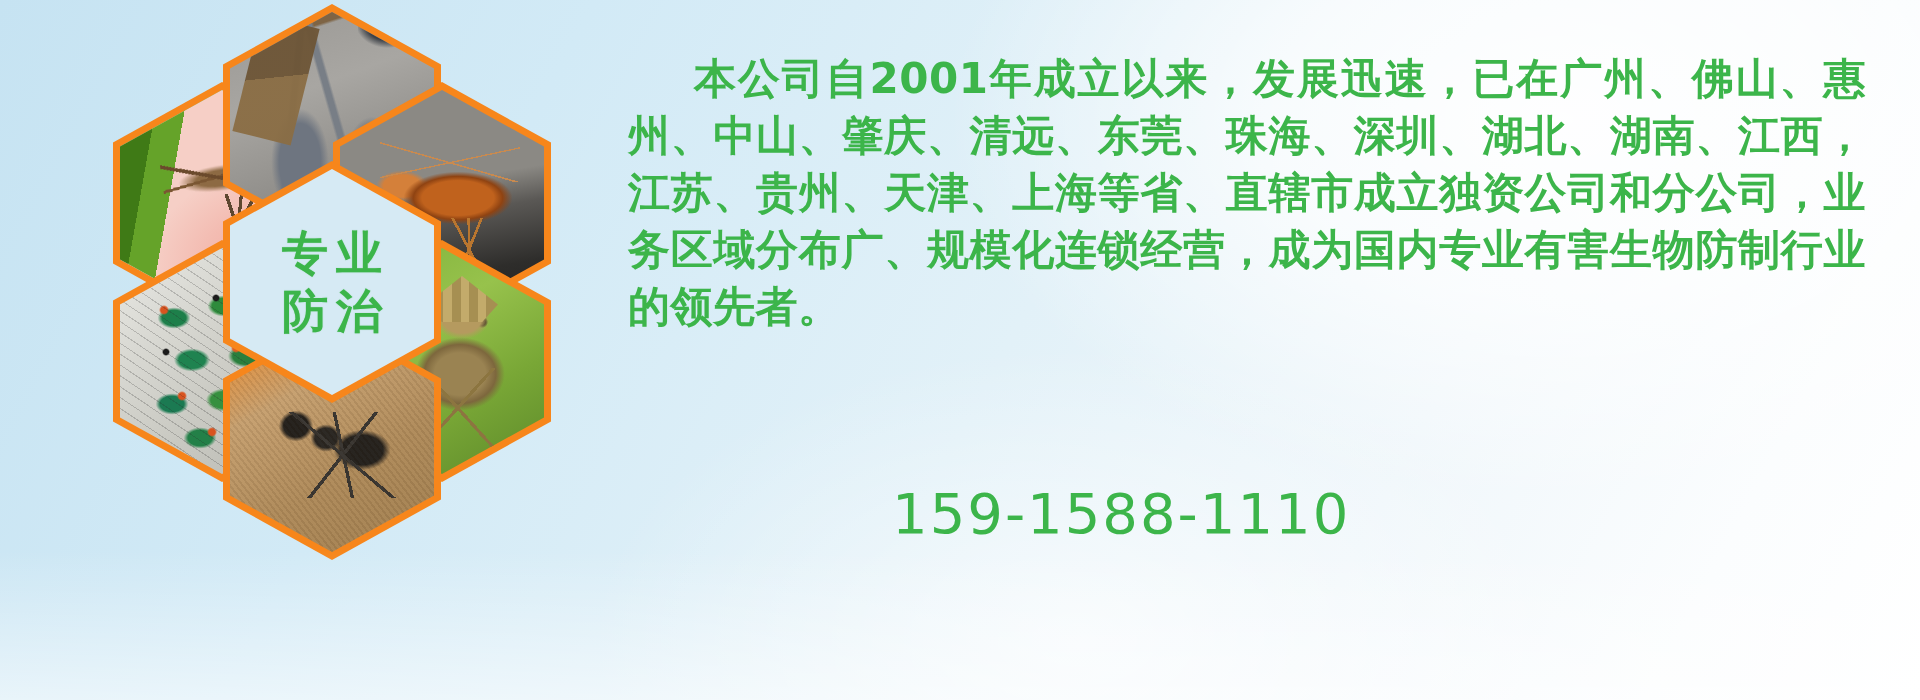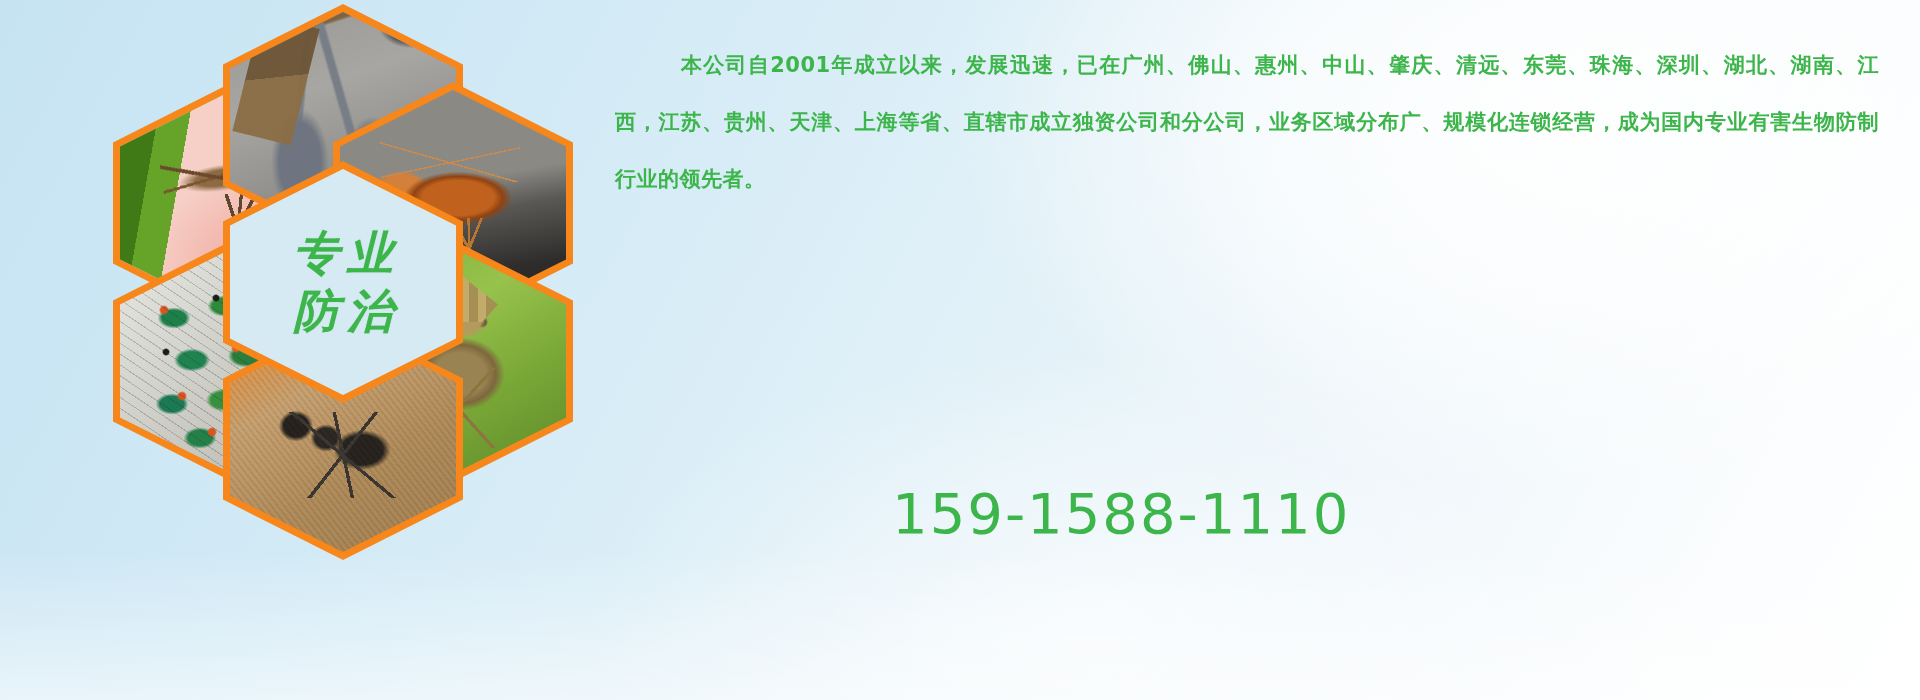--- a/index.html
+++ b/index.html
@@ -31,26 +31,25 @@
   }
 
   
   .comb {
     position: absolute;
     left: 78px; top: -6px;
     width: 500px; height: 570px;
   }
   .hex {
     position: absolute;
-    width: 240px; height: 242px;
+    width: 218px; height: 242px;
     -webkit-clip-path: polygon(50% 0%, 100% 25%, 100% 75%, 50% 100%, 0% 75%, 0% 25%);
     clip-path: polygon(50% 0%, 100% 25%, 100% 75%, 50% 100%, 0% 75%, 0% 25%);
     background: #f7861b;
     display: block;
-    font-style: italic;
   }
   .hex .inner {
     position: absolute;
     left: 7px; top: 8px;
     width: calc(100% - 14px); height: calc(100% - 16px);
     -webkit-clip-path: polygon(50% 0%, 100% 25%, 100% 75%, 50% 100%, 0% 75%, 0% 25%);
     clip-path: polygon(50% 0%, 100% 25%, 100% 75%, 50% 100%, 0% 75%, 0% 25%);
     overflow: hidden;
     background-size: cover;
     background-position: center;
@@ -223,24 +222,24 @@
     background: repeating-linear-gradient(34deg, rgba(40,40,40,.22) 0 1px, rgba(0,0,0,0) 1px 9px);
   }
 
   
   .copy {
     position: absolute;
     left: 612px; top: 34px;
     width: 1270px;
   }
   .copy p {
-    margin: 3px;
+    margin: 16px;
     color: #3cb54a;
     font-family: "DejaVu Sans", "Liberation Sans", sans-serif;
-    font-size: 21px;
+    font-size: 42px;
     font-weight: 700;
     line-height: 57px;
     letter-spacing: 0.5px;
     text-align: justify;
     text-justify: inter-character;
     text-indent: 66px;
   }
 
   
   .contact {

